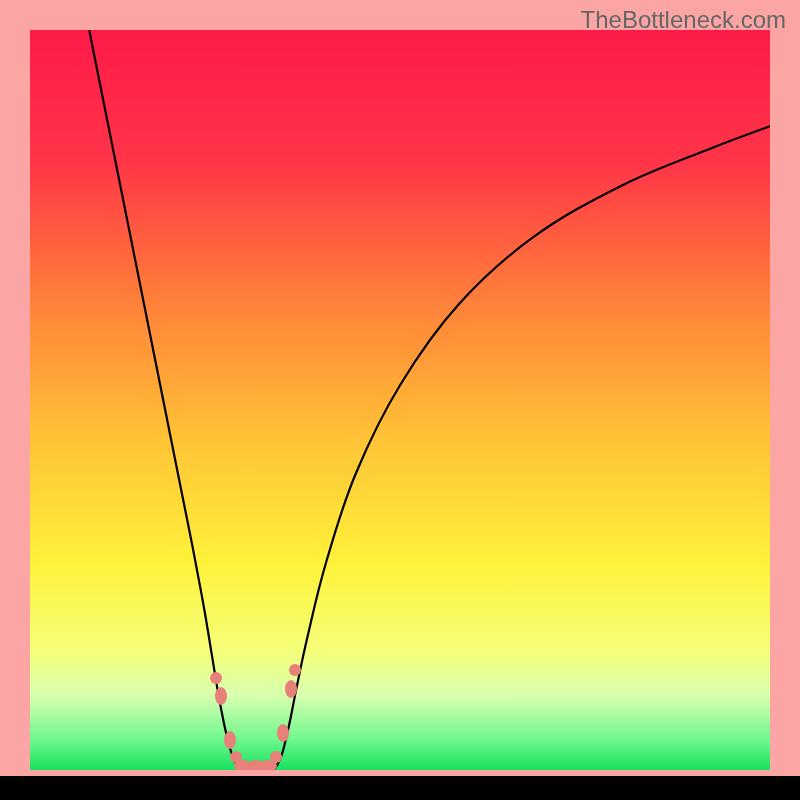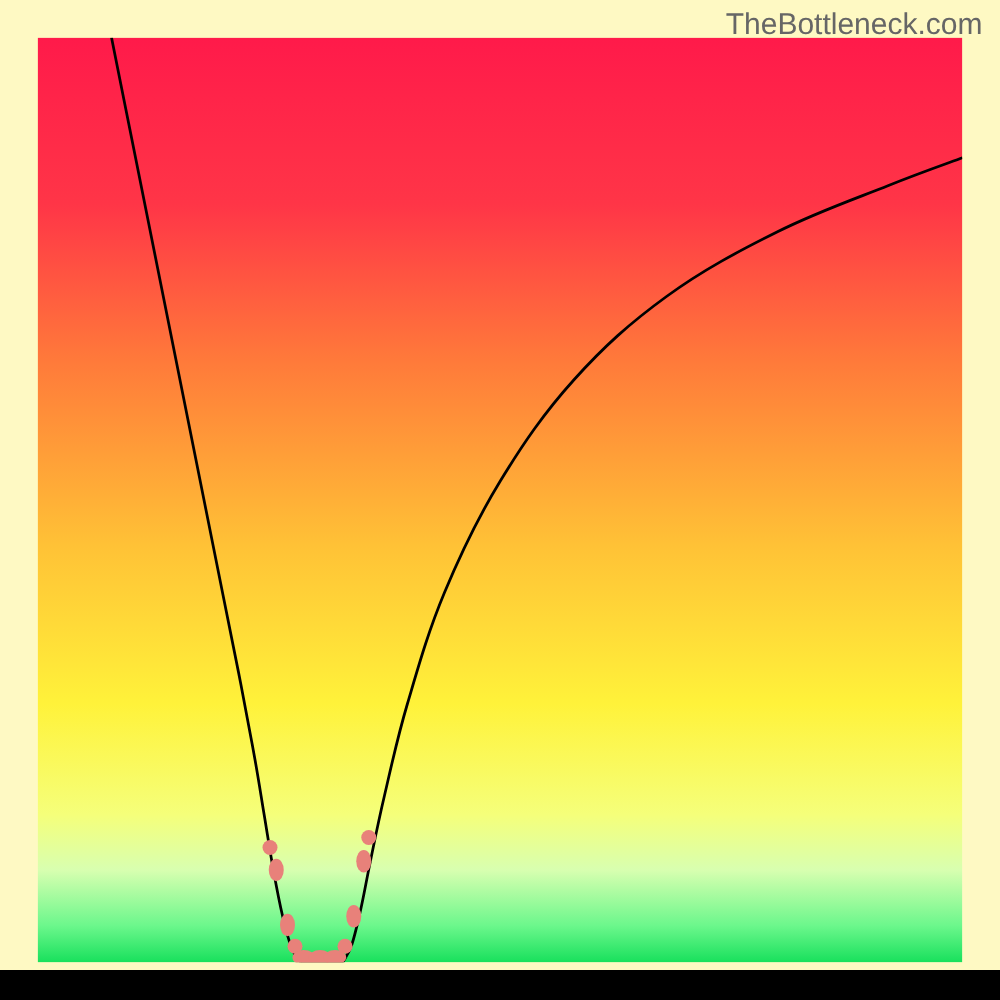--- a/index.html
+++ b/index.html
@@ -1,17 +1,17 @@
 <!DOCTYPE html>
 <html><head>
   <meta charset="utf-8">
   <style>
     * { margin: 0; padding: 0; box-sizing: border-box; }
     body { width: 800px; height: 800px; background: #000; font-family: Arial, sans-serif; overflow: hidden; }
-    .outer { width: 800px; height: 776px; background: #fef9c3; position: relative; }
+    .outer { width: 800px; height: 776px; background: #fca5a5; position: relative; }
     .attribution {
       position: absolute;
       top: 6px;
       right: 14px;
       color: #666;
       font-size: 24px;
       font-weight: 500;
       z-index: 10;
     }
     .plot-area {

